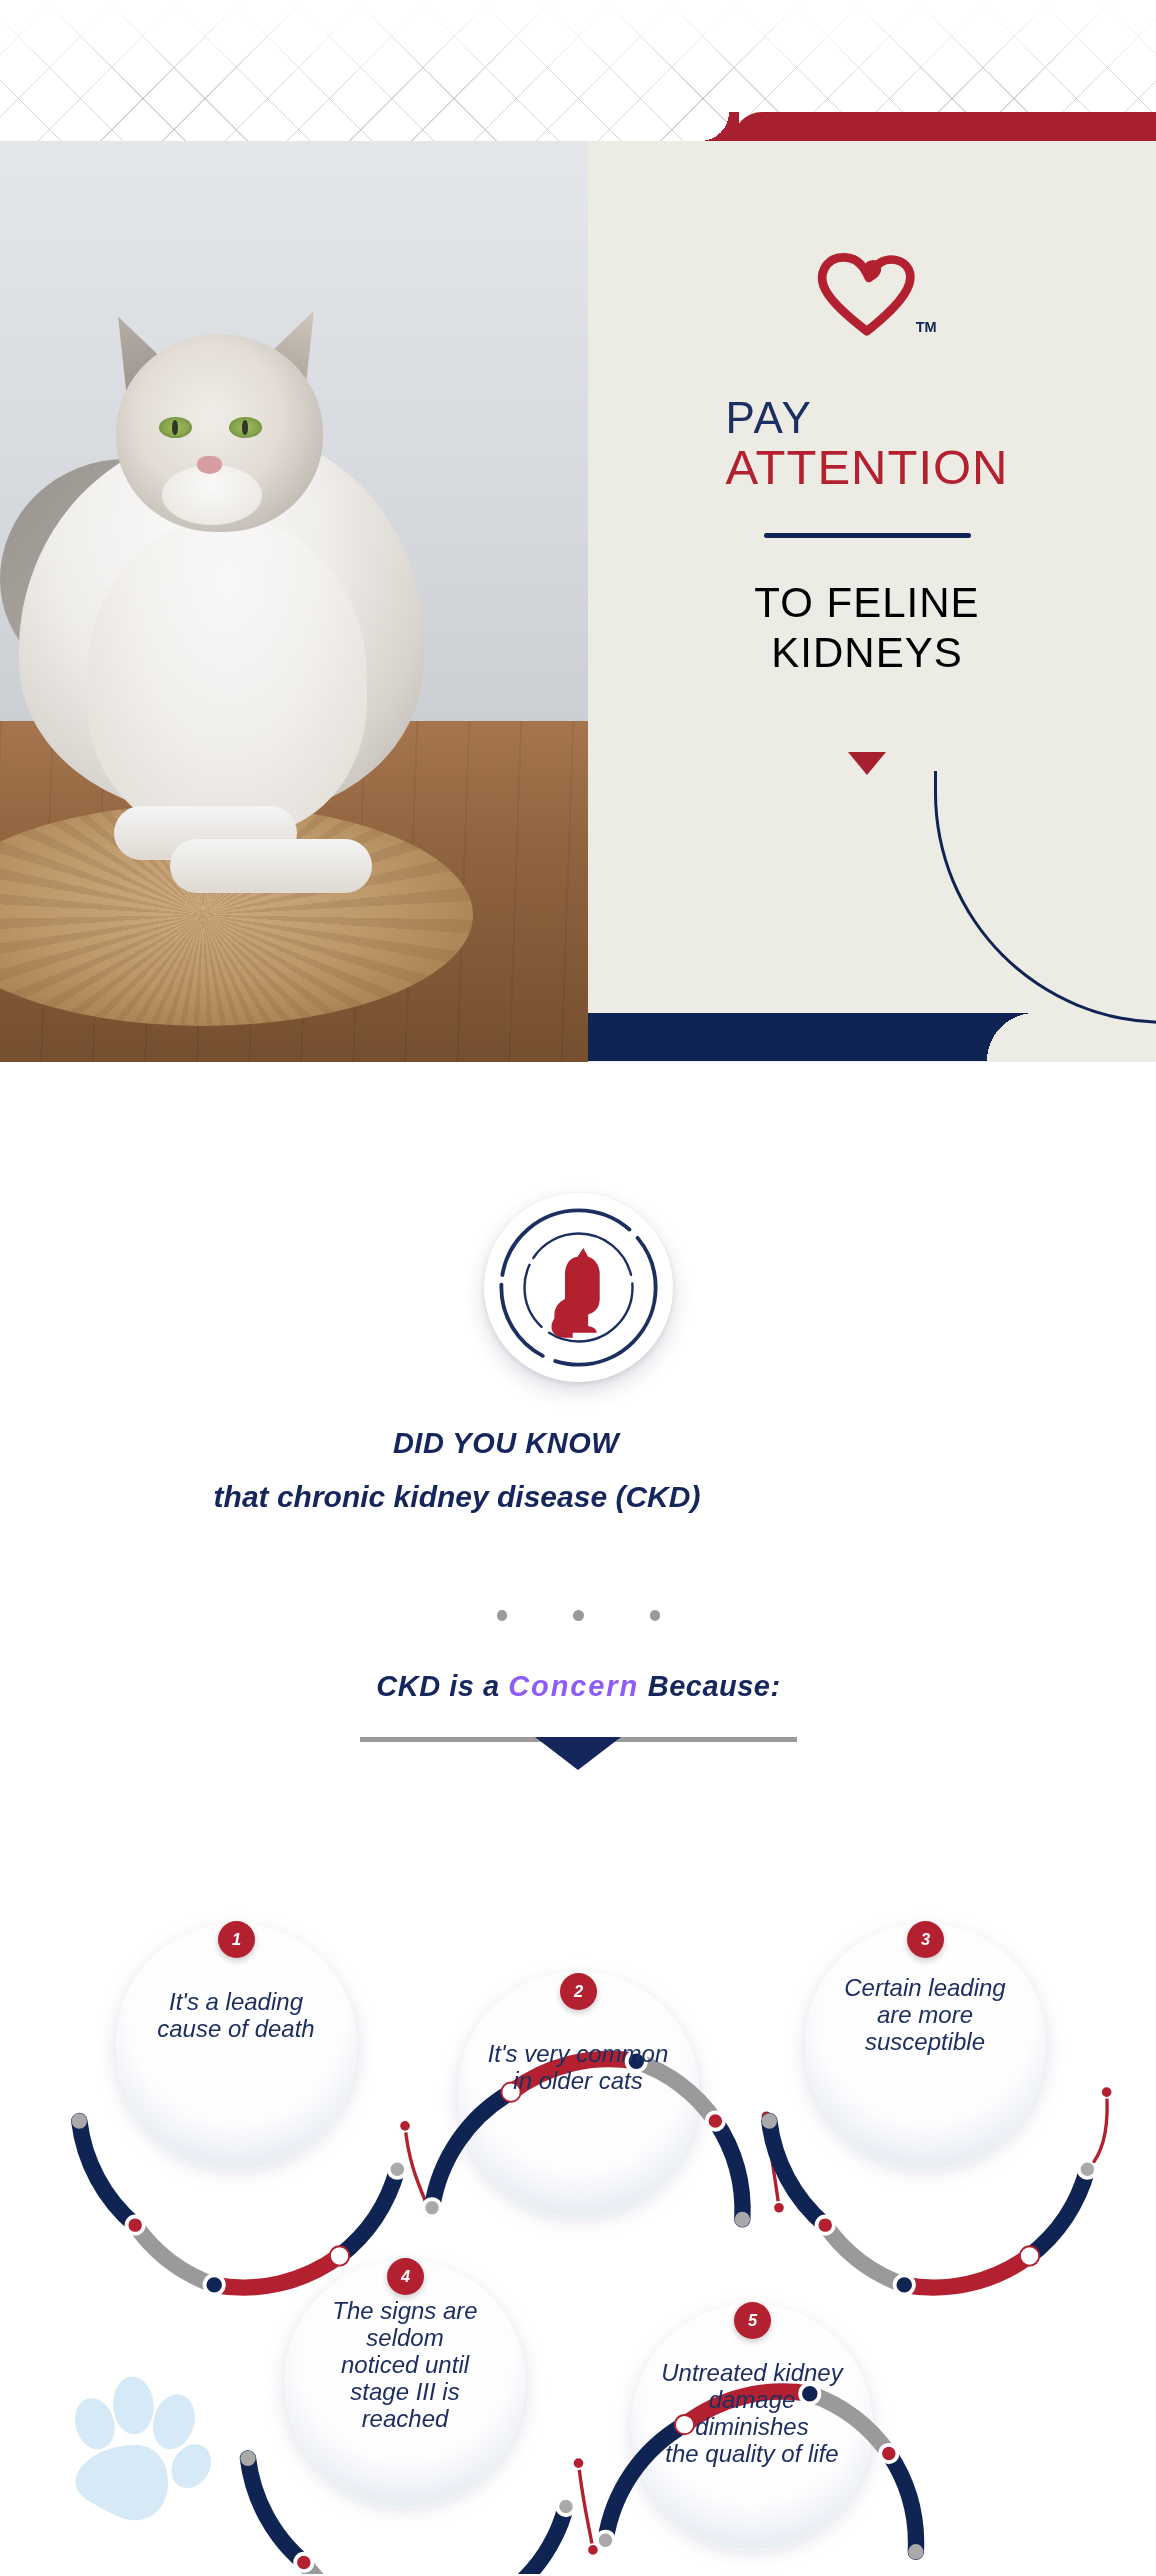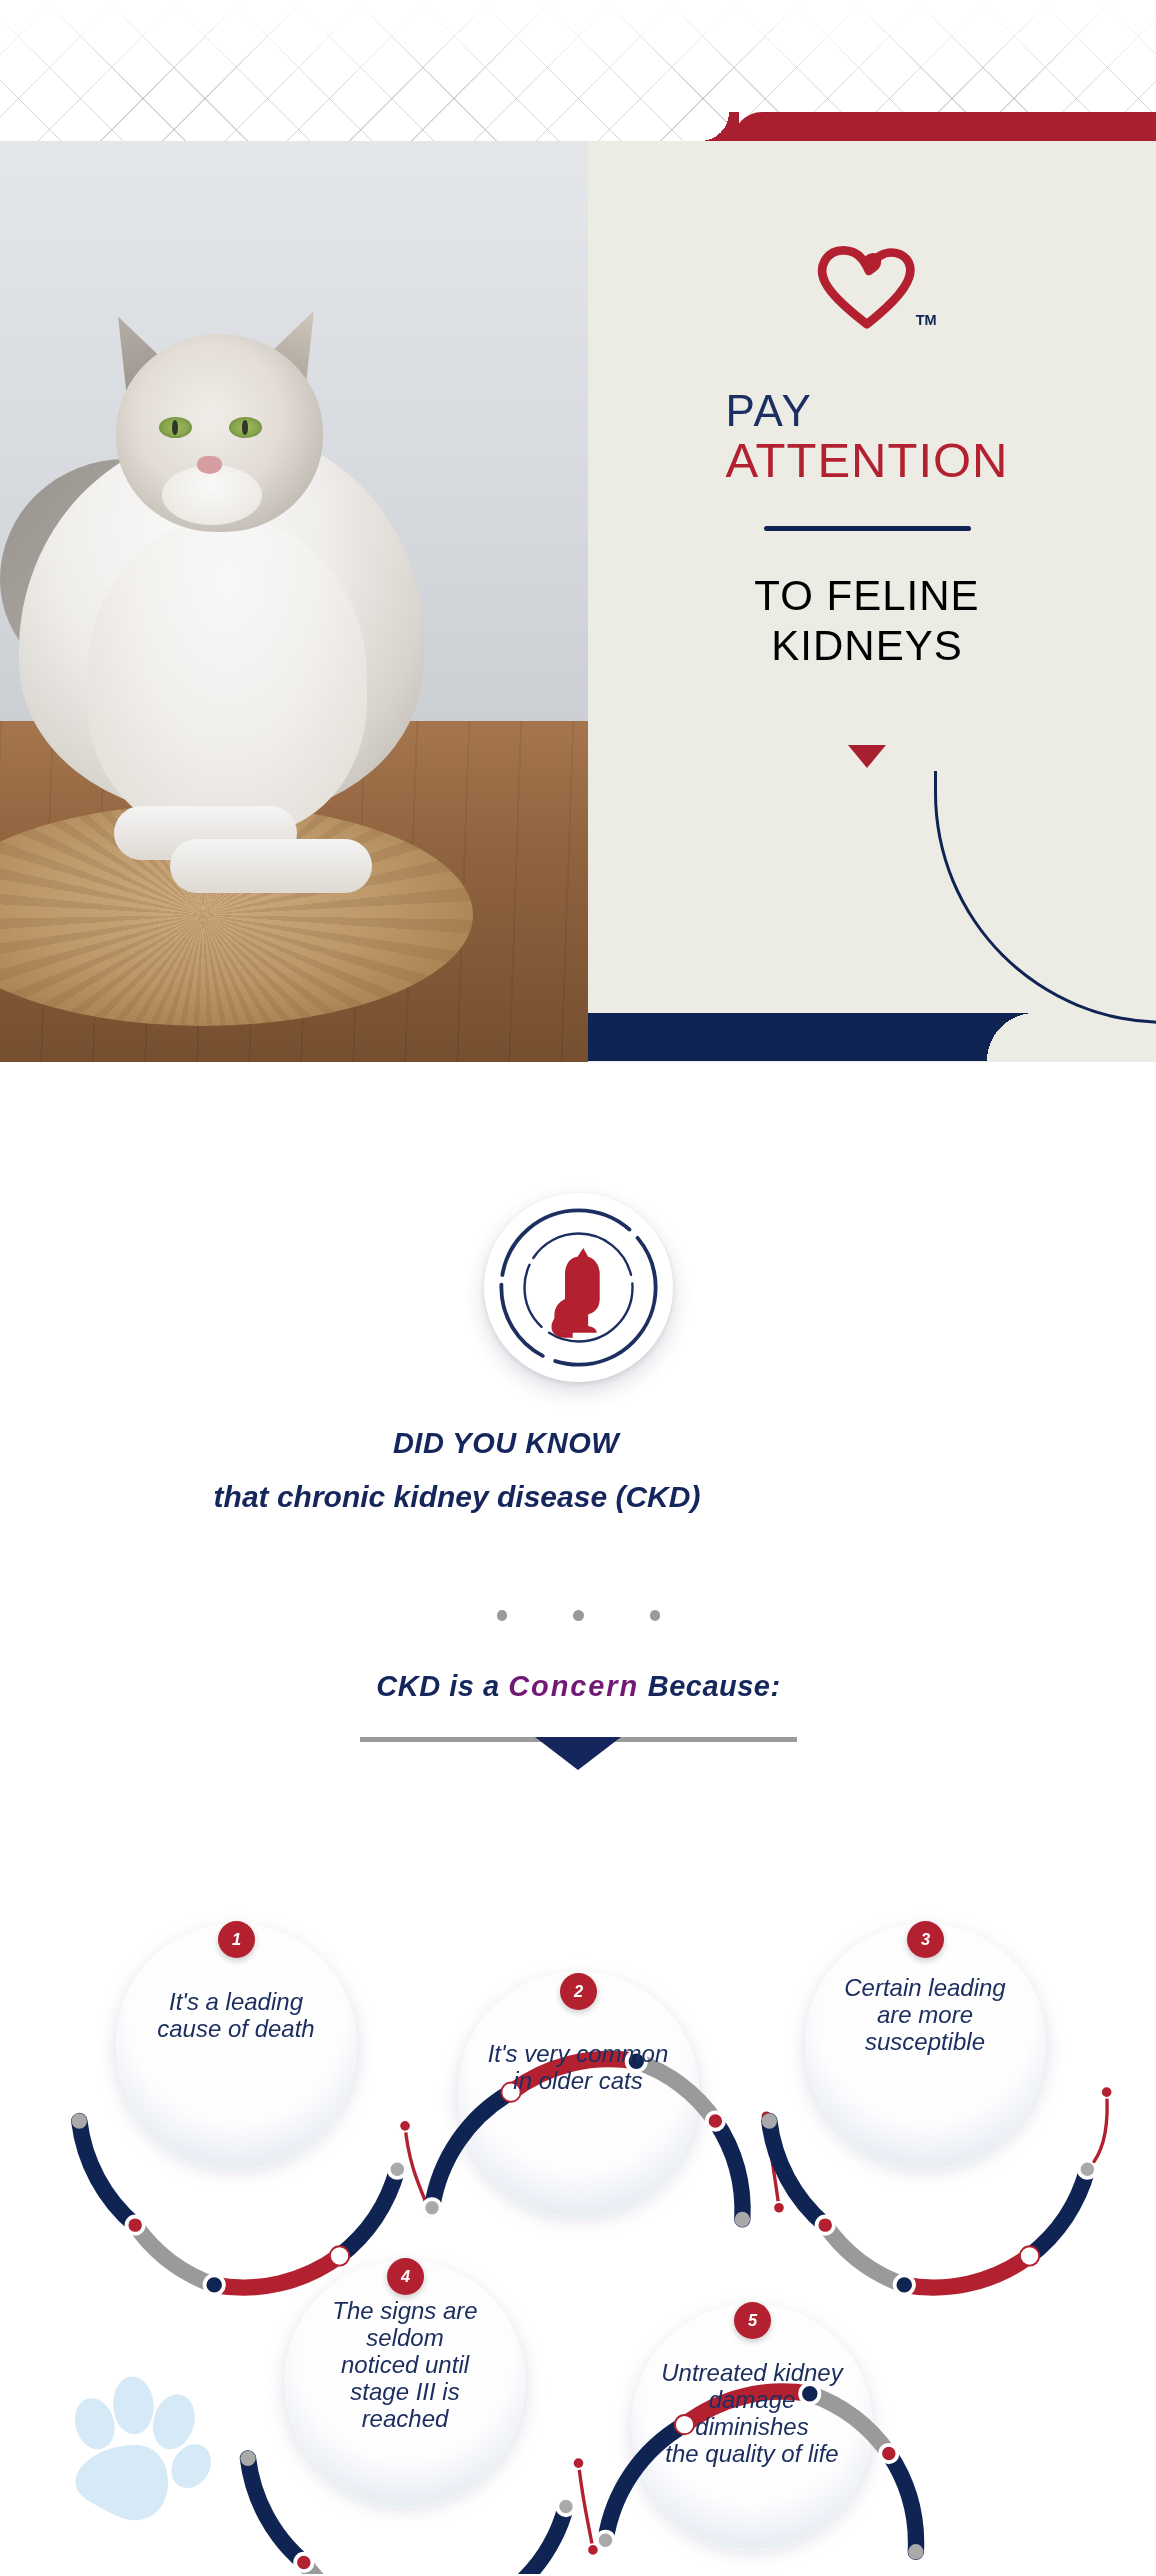--- a/index.html
+++ b/index.html
@@ -102,21 +102,21 @@
   }
   .hero-navyarc {
     position:absolute; right:-7.7px; top:771px; width:231px; height:253px;
     border:3.9px solid #102454;
     border-radius:0 0 0 241px;
     border-top:none; border-right:none;
   }
 
   
   .hero-panel {
-    position:absolute; left:578px; top:141px; width:578px; height:921px;
+    position:absolute; left:578px; top:148px; width:578px; height:921px;
     display:flex; flex-direction:column; align-items:center;
     padding-top:98px;
   }
   .logo-wrap{ position:relative; width:116px; height:93px; }
   .logo-tm{ position:absolute; right:-11.6px; bottom:3.9px; font-size:14.5px; font-weight:700; color:#102454; }
 
   .kicker{
     margin-top:56px; font-size:44px; letter-spacing:1.9px; color:#1b2f63; font-weight:400;
     line-height:1.06; text-align:left;
   }
@@ -155,21 +155,21 @@
   .dots{
     position:absolute; left:0; top:540px; width:1157px;
     display:flex; justify-content:center; gap:66px;
   }
   .dot{ width:10.6px; height:10.6px; border-radius:50%; background:#9a9a9a; }
 
   .concern{
     position:absolute; left:0; top:600px; width:1157px; text-align:center;
     font-size:29px; font-weight:800; font-style:italic; color:#15265c; letter-spacing:0.5px;
   }
-  .concern em{ color:#701a75; font-style:italic; letter-spacing:1.9px; }
+  .concern em{ color:#8b5cf6; font-style:italic; letter-spacing:1.9px; }
 
   .concern-rule{
     position:absolute; left:360px; top:667px; width:437px; height:4.8px; background:#9b9b9b;
   }
   .concern-tri{
     position:absolute; left:535px; top:667px; width:0;height:0;
     border-left:43px solid transparent; border-right:43px solid transparent;
     border-top:33px solid #15265c;
   }
 

